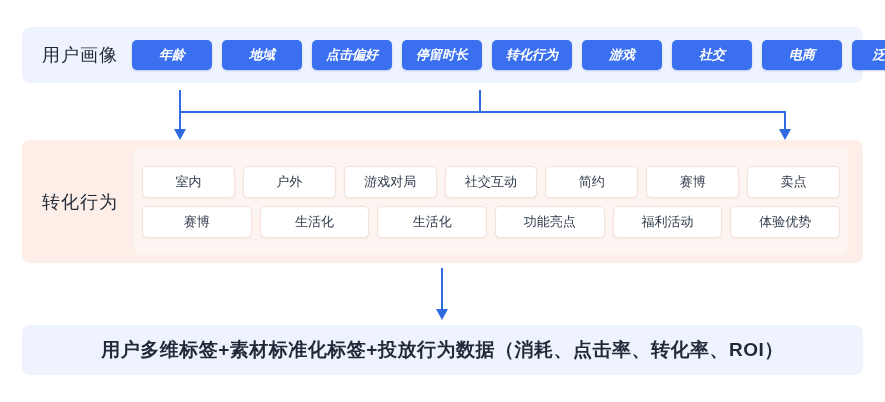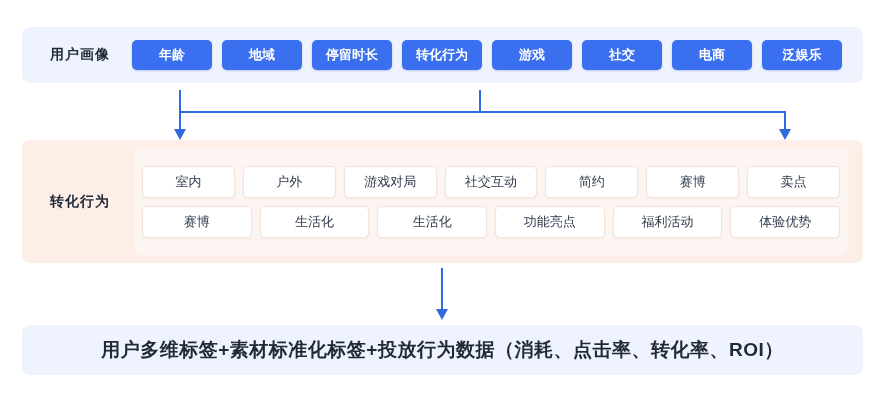--- a/index.html
+++ b/index.html
@@ -26,22 +26,22 @@
     left: 22px;
     top: 27px;
     width: 841px;
     height: 56px;
     background: #eef3fe;
     border-radius: 8px;
     display: flex;
     align-items: center;
   }
   .row-label {
-    font-size: 14px;
-    font-weight: bold;
+    font-size: 18px;
+    font-weight: normal;
     color: #1f2937;
     letter-spacing: 1px;
     text-align: center;
     flex: 0 0 auto;
   }
   .row-profile .row-label {
     width: 104px;
     margin-left: 6px;
   }
   .chips {
@@ -56,20 +56,21 @@
     font-weight: bold;
     border-radius: 5px;
     height: 30px;
     min-width: 54px;
     padding: 0 13px;
     display: flex;
     align-items: center;
     justify-content: center;
     white-space: nowrap;
     box-shadow: 0 1px 2px rgba(40,80,190,0.25);
+    font-style: italic;
   }
 
   
   .row-material {
     position: absolute;
     left: 22px;
     top: 140px;
     width: 841px;
     height: 123px;
     background: #fdeee7;
@@ -161,20 +162,21 @@
 
     <path d="M442 268 L442 312" stroke="#2f6ae0" stroke-width="2" fill="none"></path>
     <polygon points="442,320 436,309 448,309" fill="#2f6ae0"></polygon>
   </svg>
 
   <div class="row-profile">
     <div class="row-label">用户画像</div>
     <div class="chips">
       <div class="chip-blue">年龄</div>
       <div class="chip-blue">地域</div>
+      <div class="chip-blue">点击偏好</div>
       <div class="chip-blue">停留时长</div>
       <div class="chip-blue">转化行为</div>
       <div class="chip-blue">游戏</div>
       <div class="chip-blue">社交</div>
       <div class="chip-blue">电商</div>
       <div class="chip-blue">泛娱乐</div>
     </div>
   </div>
 
   <div class="row-material">

